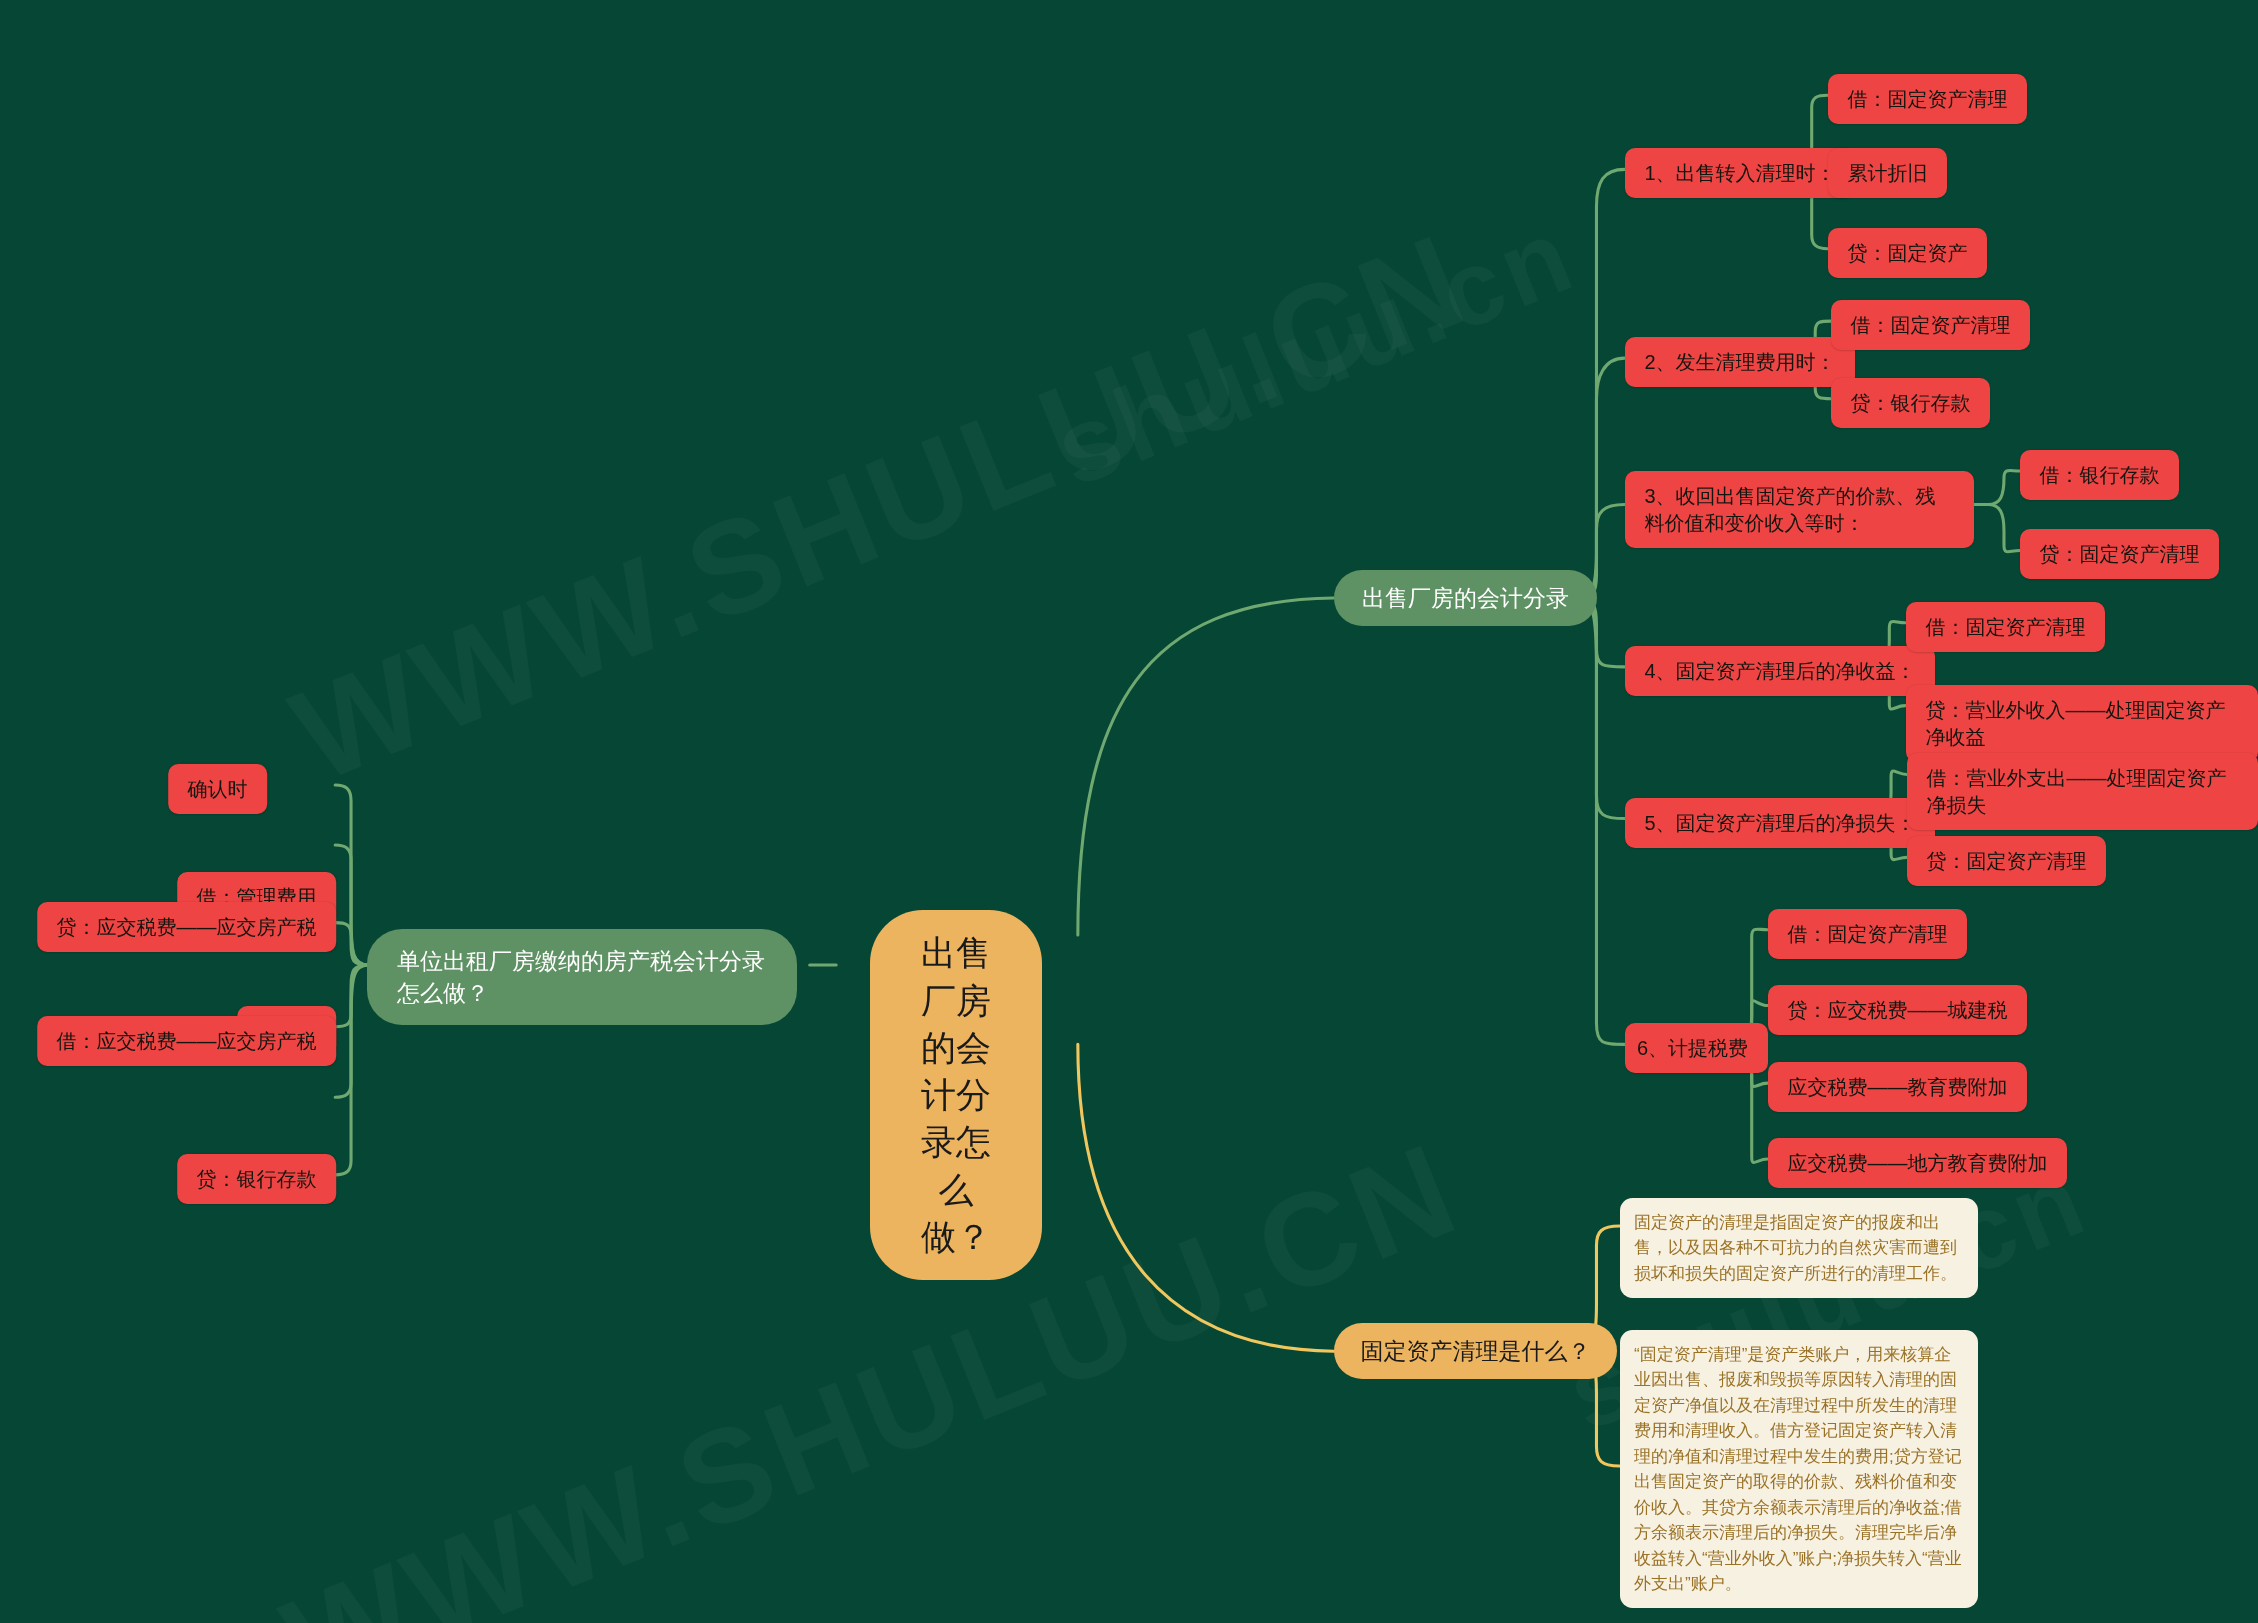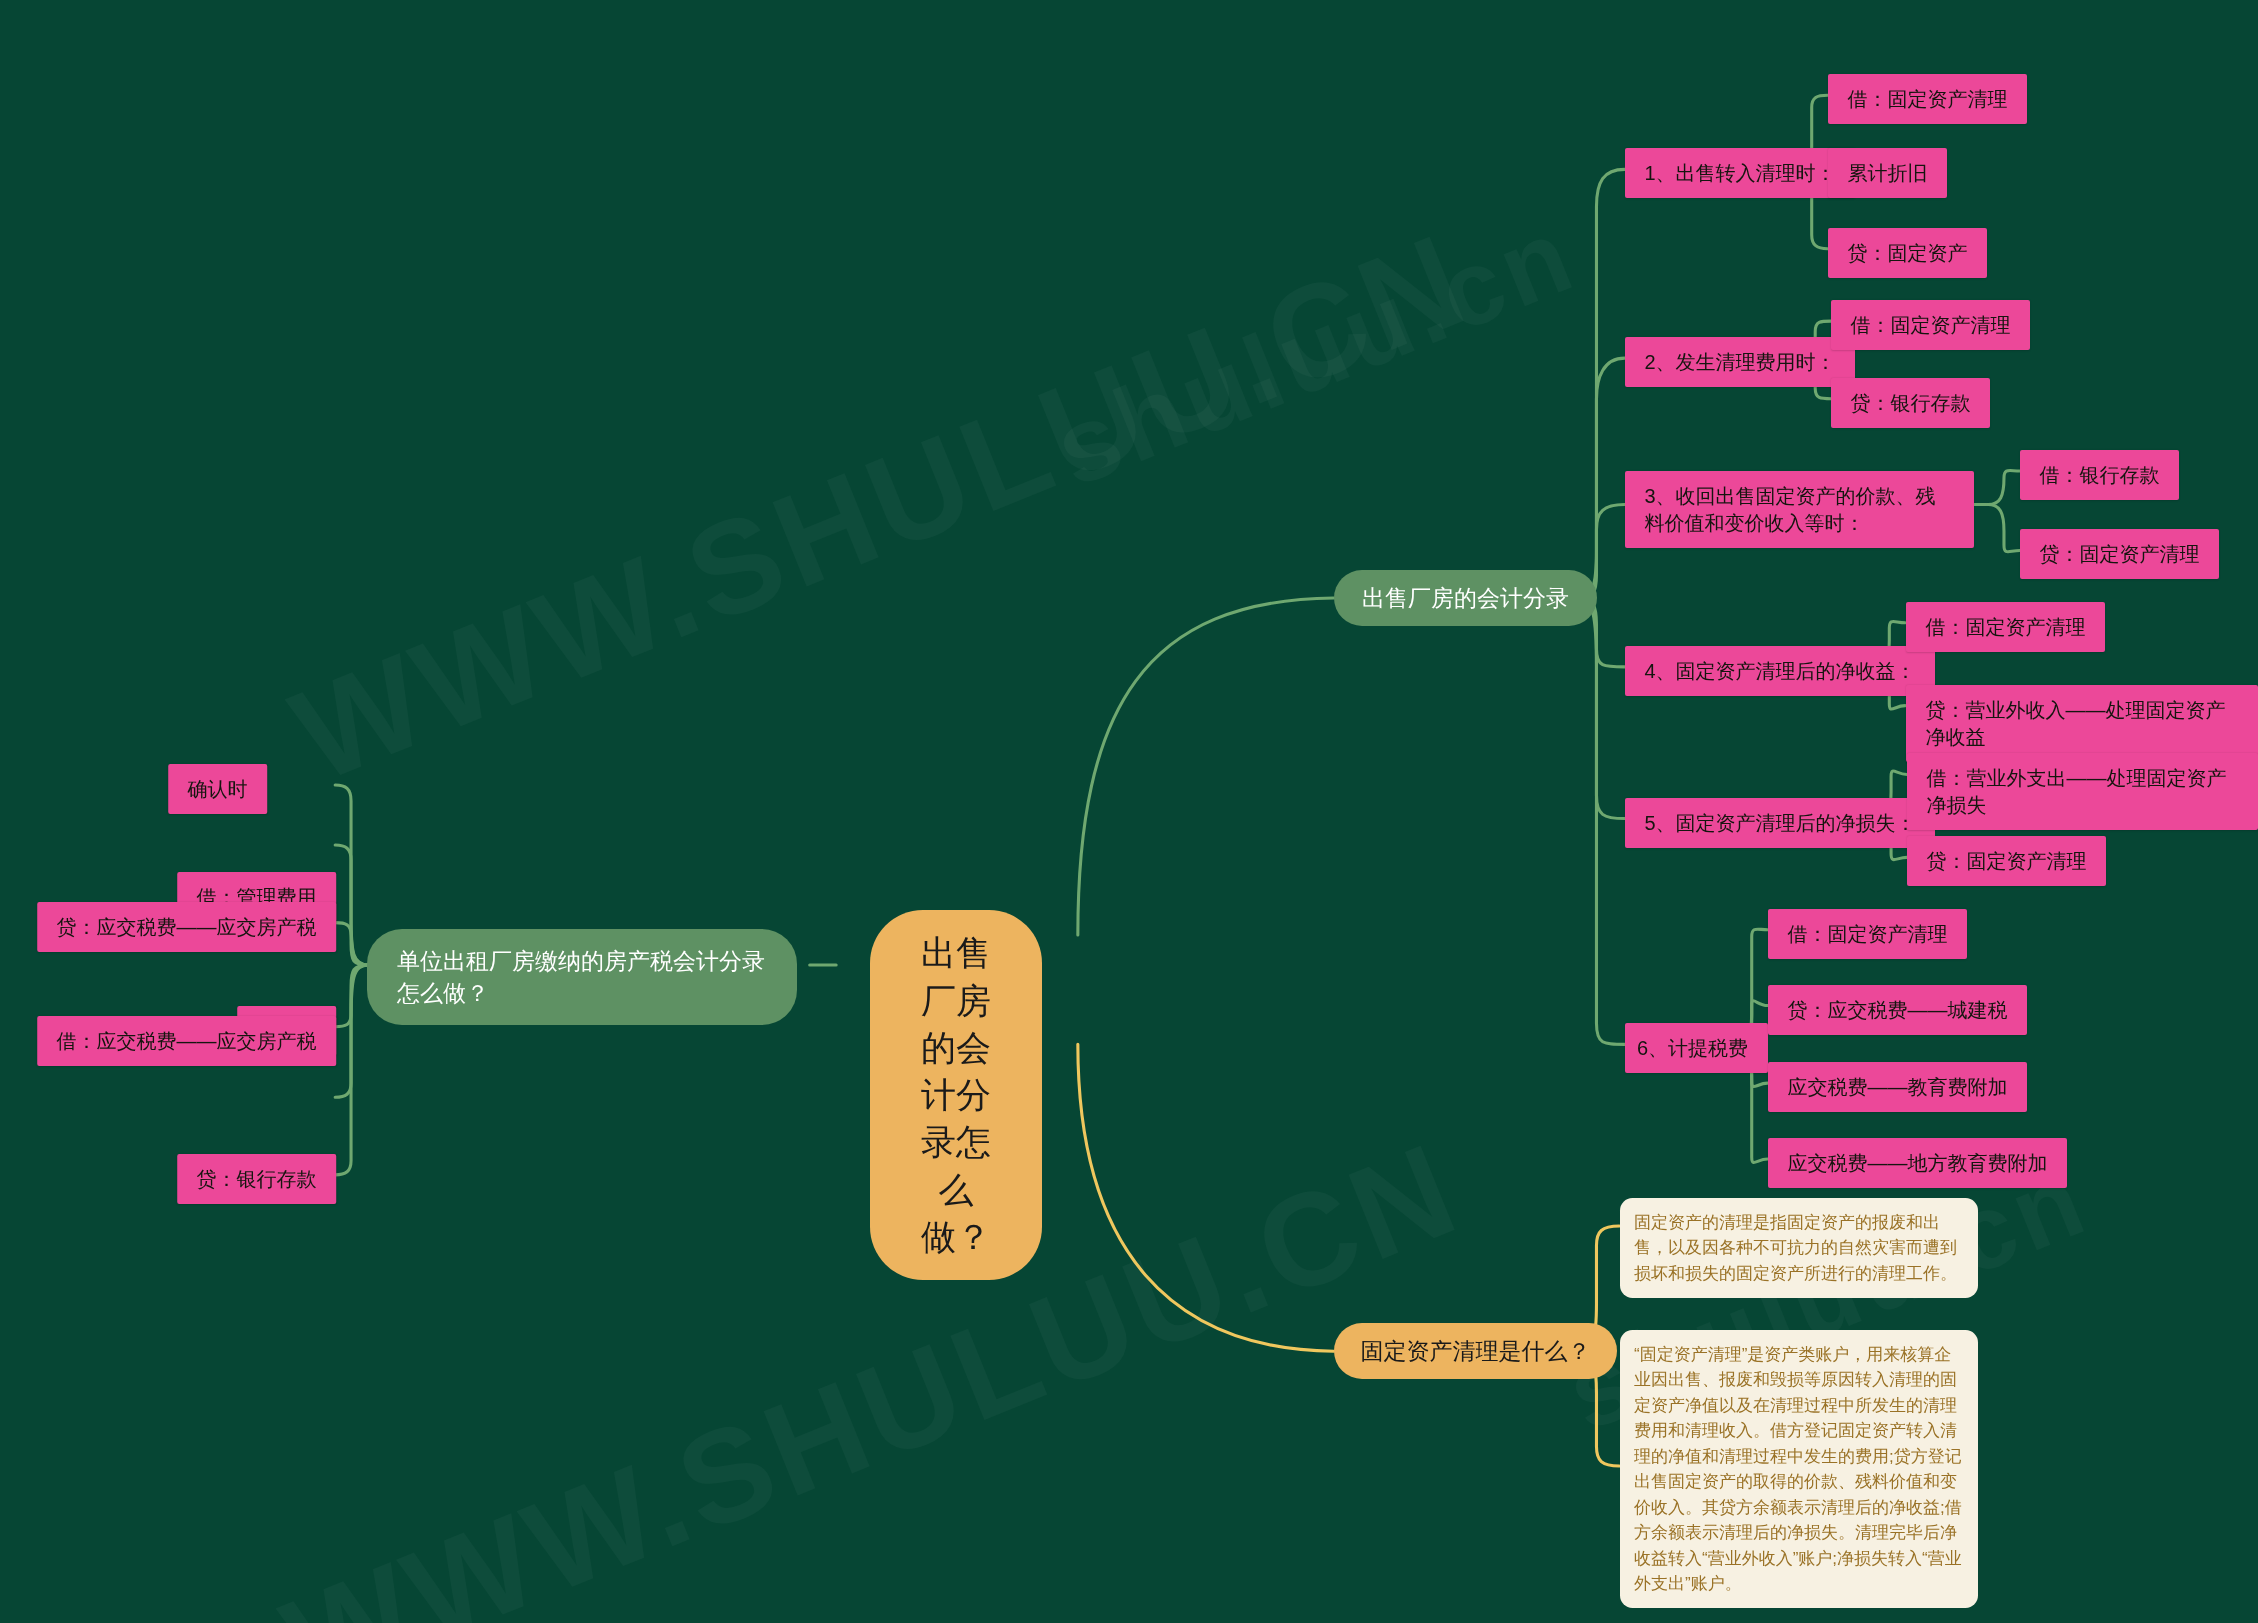--- a/index.html
+++ b/index.html
@@ -63,23 +63,23 @@
     color: #1a1a1a;
     border-radius: 35px;
     font-size: 23px;
     line-height: 1.4;
     padding: 14px 28px;
     font-weight: 400;
   }
 
   
   .leaf {
-    background: #ec4899;
+    background: #ef4444;
     color: #15150f;
-    border-radius: 2px;
+    border-radius: 10px;
     font-size: 20px;
     line-height: 1.35;
     padding: 11.5px 19.4px;
     white-space: normal;
     box-shadow: 0 0.9px 1.8px rgba(0,0,0,0.15);
     font-weight: 400;
   }
 
   
   .info {

